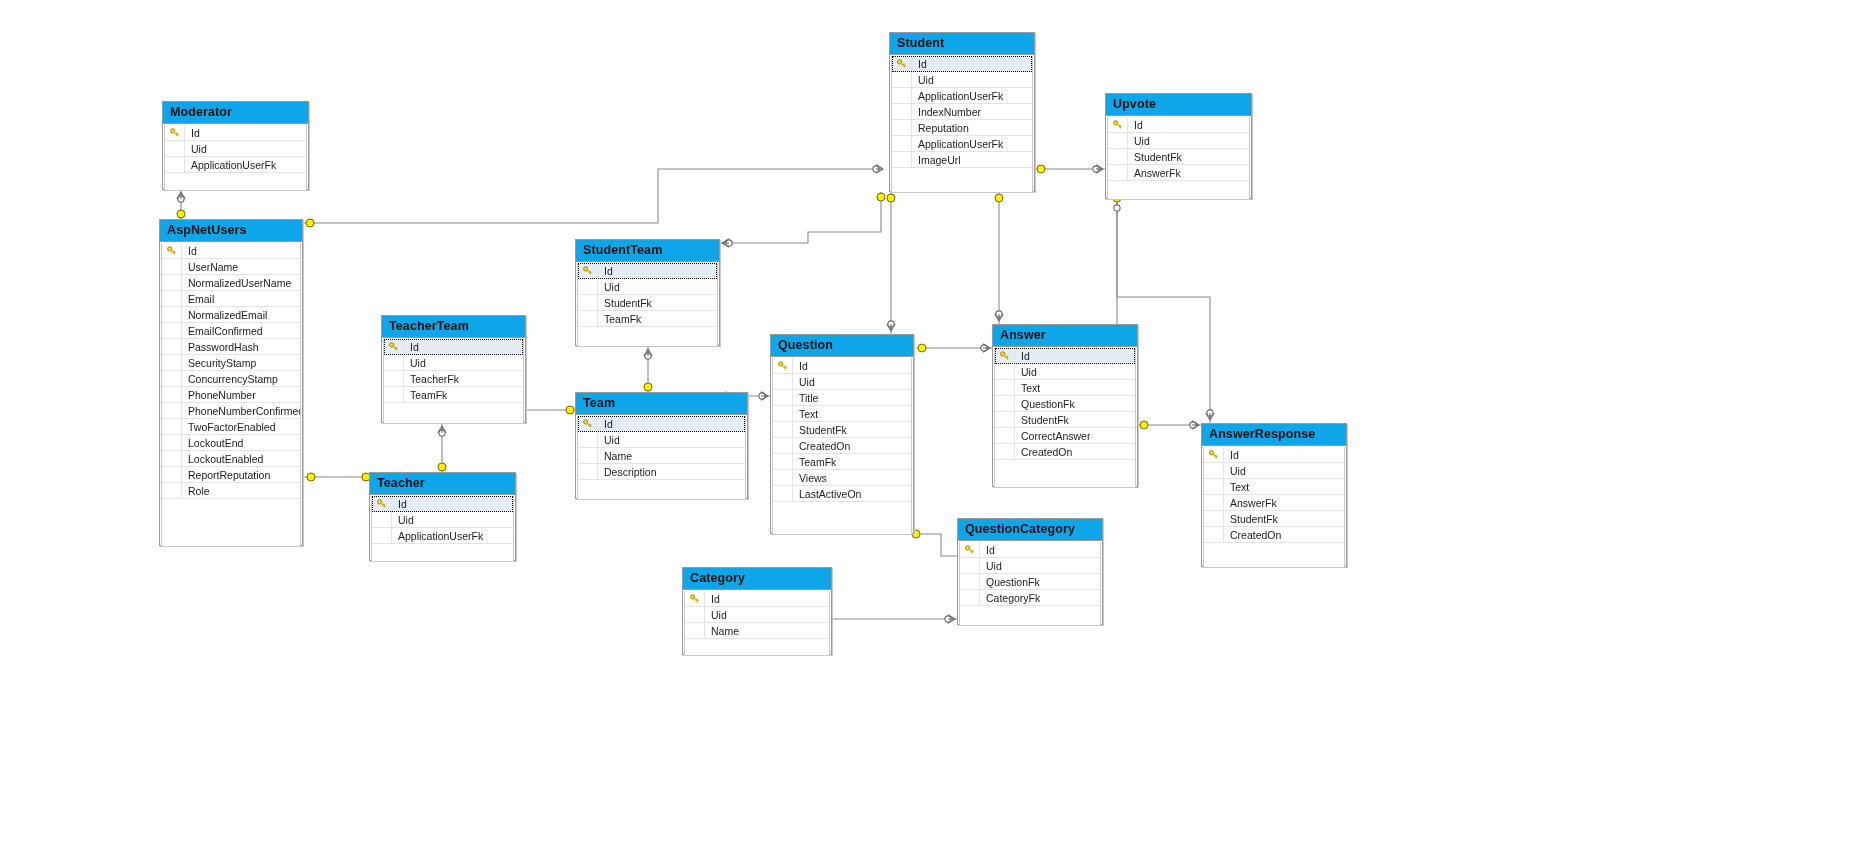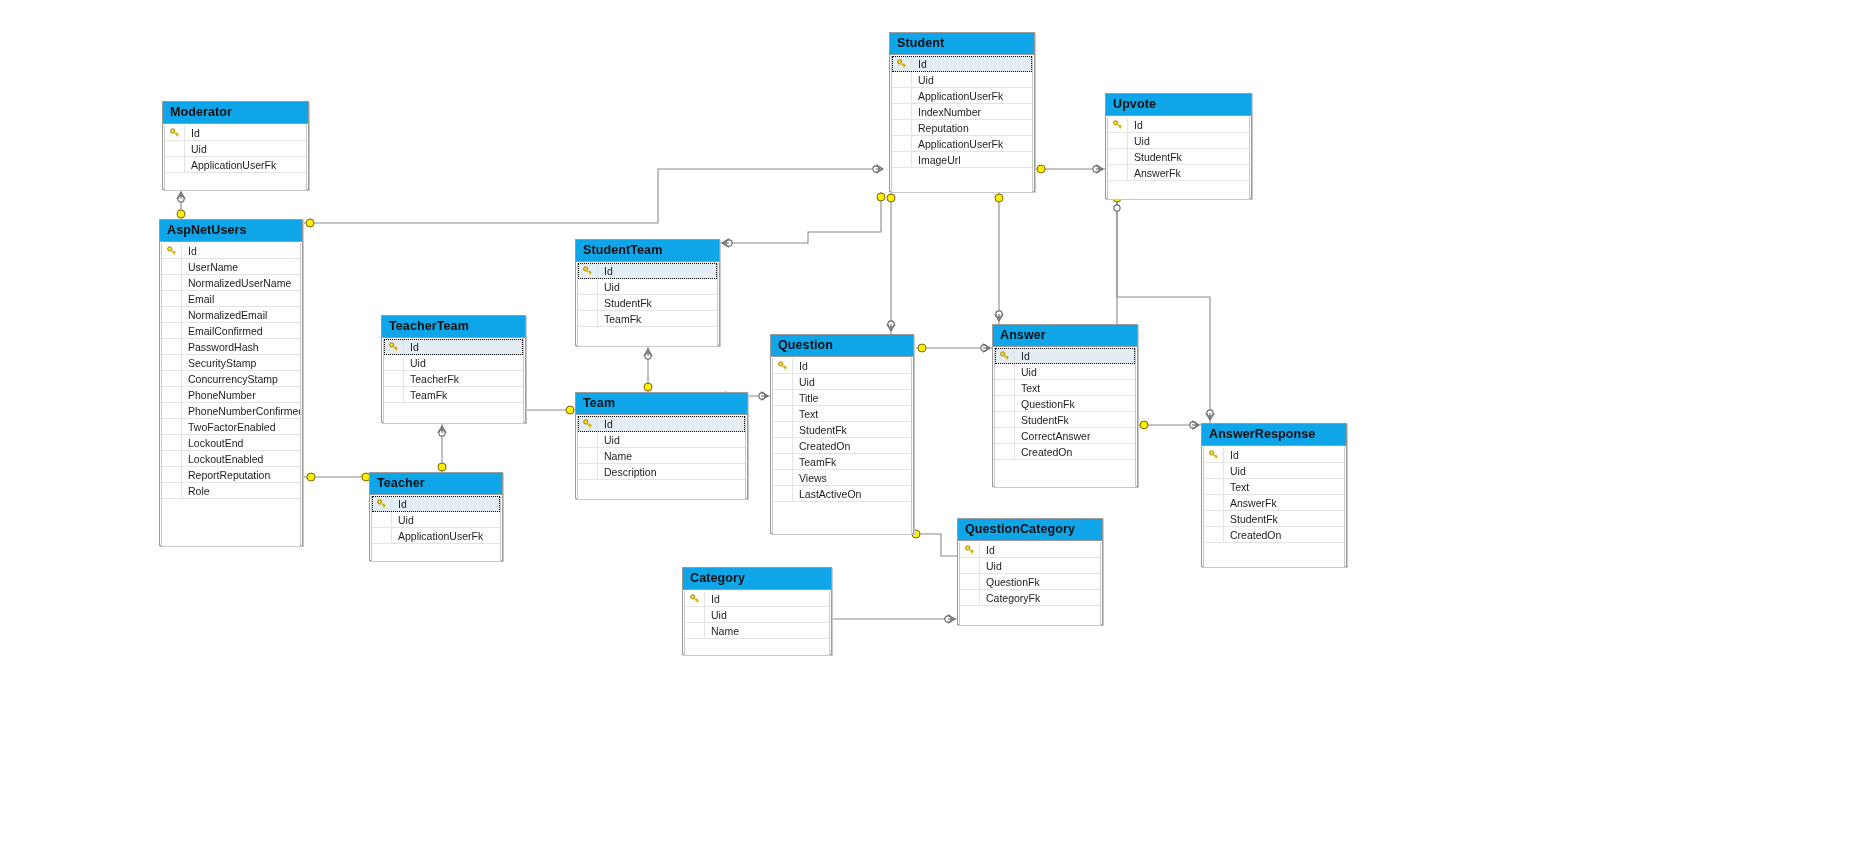--- a/index.html
+++ b/index.html
@@ -386,21 +386,21 @@
             <div class="keycell plain"></div>
             <div class="nm">TeacherFk</div>
           </div>
           <div class="row">
             <div class="keycell plain"></div>
             <div class="nm">TeamFk</div>
           </div>
           <div class="pad"></div>
         </div>
       </div>
-      <div class="entity" style="left: 369px; top: 472px; width: 134px; height: 89px;">
+      <div class="entity" style="left: 369px; top: 472px; width: 147px; height: 89px;">
         <div class="hdr">Teacher</div>
         <div class="body" style="height: 66px;">
           <div class="row sel">
             <div class="keycell">
               <svg class="keyico" viewBox="0 0 10 10">
                 <circle cx="3" cy="3.2" r="2.4" fill="#f5d000" stroke="#8a6d00" stroke-width=".8"></circle>
                 <circle cx="3" cy="3.2" r=".8" fill="#fff8c0"></circle>
                 <path d="M4.4 4.6 L8.4 8.6 M6.6 6.8 L7.7 5.7 M7.8 8 L8.8 7" stroke="#c8a400" stroke-width="1.5" stroke-linecap="round" fill="none"></path>
                 <path d="M4.4 4.6 L8.4 8.6" stroke="#f5d000" stroke-width=".9" stroke-linecap="round"></path>
               </svg>

